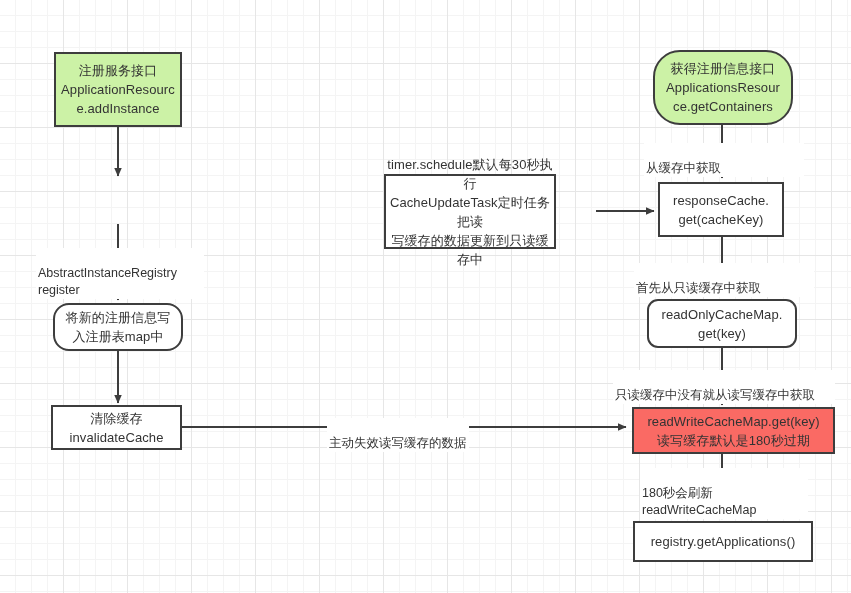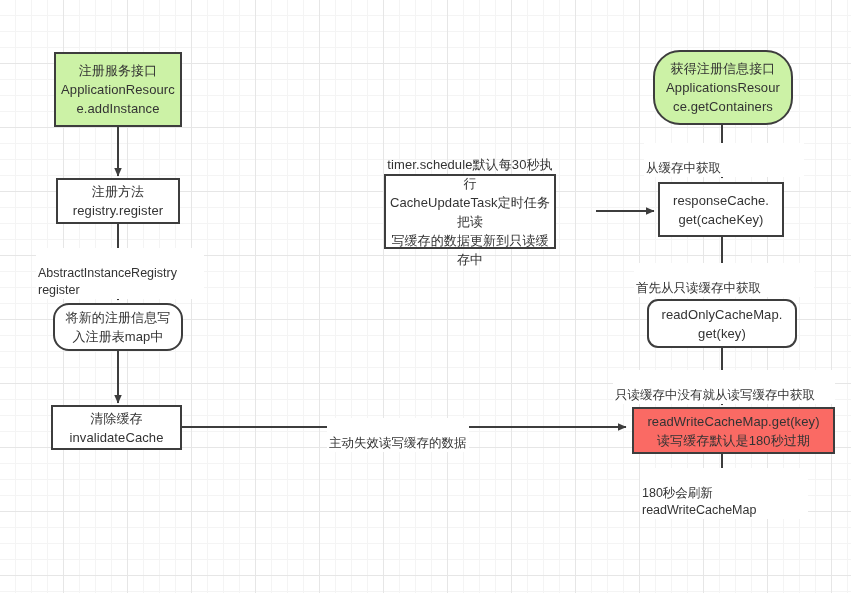--- a/index.html
+++ b/index.html
@@ -92,24 +92,20 @@
       <line x1="722" y1="454" x2="722" y2="519" marker-end="url(#arrow)"></line>
     </g>
   </svg>
 
   <div class="node green" style="left:54px; top:52px; width:128px; height:75px;">
     <span>注册服务接口
 ApplicationResourc
 e.addInstance</span>
   </div>
 
-  <div class="node" style="left:56px; top:178px; width:124px; height:46px;">
-    <span>注册方法
-registry.register</span>
-  </div>
 
   <div class="edge-label" style="left:36px; top:248px; width:164px;">
     <span>AbstractInstanceRegistry
 register</span>
   </div>
 
   <div class="node" style="left:53px; top:303px; width:130px; height:48px;border-radius:16px;">
     <span>将新的注册信息写
 入注册表map中</span>
   </div>
@@ -160,14 +156,17 @@
   <div class="node red" style="left:624px; top:407px; width:203px; height:47px;">
     <span>readWriteCacheMap.get(key)
 读写缓存默认是180秒过期</span>
   </div>
 
   <div class="edge-label" style="left:640px; top:468px; width:164px;">
     <span>180秒会刷新
 readWriteCacheMap</span>
   </div>
 
+  <div class="node" style="left:633px; top:521px; width:180px; height:41px;">
+    <span>registry.getApplications()</span>
+  </div>
 
 </div>
 
 </body></html>

